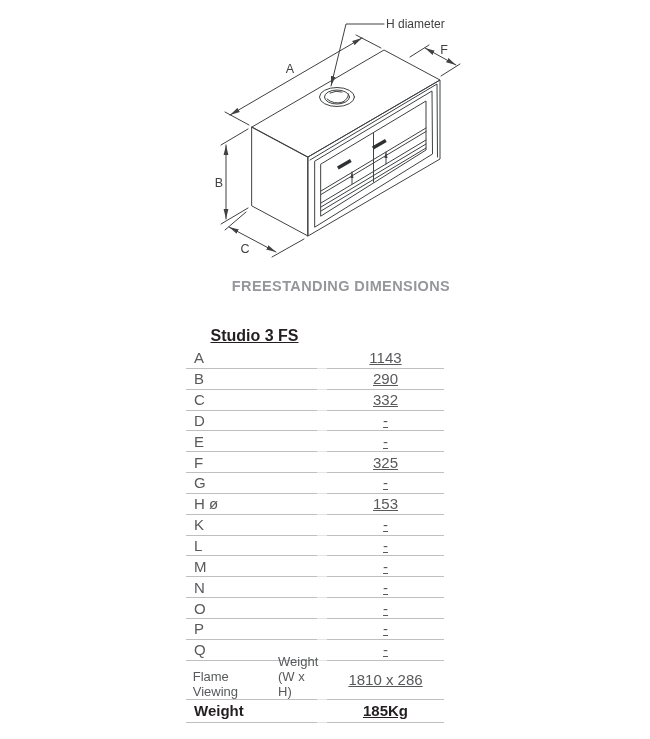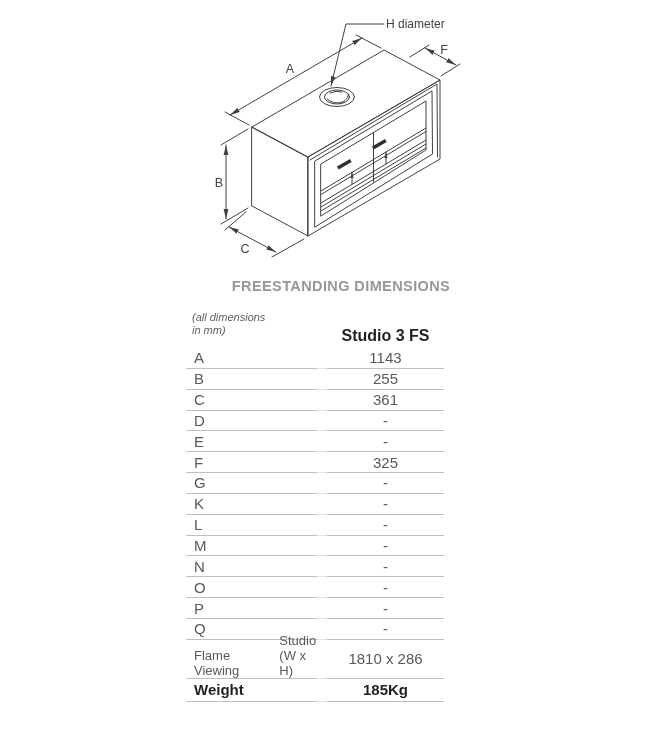--- a/index.html
+++ b/index.html
@@ -26,21 +26,21 @@
   
   .section-title{
     position:absolute;top:278px;left:16px;width:650px;text-align:center;
     font-size:14.5px;font-weight:bold;letter-spacing:0.4px;color:var(--c-title);
   }
   
   .dim-table{position:absolute;left:186px;top:304px;width:258px;color:var(--c-text);}
   .t-head{display:flex;height:44px;}
   .c-label{width:131px;box-sizing:border-box;}
   .c-gap{width:10px;box-sizing:border-box;}
-  .c-value{width:117px;box-sizing:border-box;}
+  .c-value{width:117px;box-sizing:border-box;text-decoration:underline;}
   .t-note{font-style:italic;font-size:11px;line-height:12.5px;color:#5d5e60;padding:7px 0 0 6px;}
   .t-prod{display:flex;align-items:flex-end;justify-content:center;
     font-weight:bold;font-size:16px;color:var(--c-dark);padding-bottom:3px;}
   .t-row{display:flex;height:20.85px;}
   .t-row .c-label{border-bottom:1px solid var(--c-border);padding-left:8px;
     font-size:15px;display:flex;align-items:center;}
   .t-row .c-gap{border-bottom:1px solid var(--c-border-light);}
   .t-row .c-value{border-bottom:1px solid var(--c-border);font-size:15px;
     display:flex;align-items:center;justify-content:center;}
   .t-row.window{height:39px;}
@@ -121,63 +121,64 @@
       <path d="M384,24 L346,24 L331,86" marker-end="url(#arrE)"></path>
     </g>
     <text class="dlabel-small" x="386" y="28" text-anchor="start">H diameter</text>
   </svg>
 
   <div class="section-title">FREESTANDING DIMENSIONS</div>
 
   <div class="dim-table">
 
     <div class="t-head">
-      <div class="c-label t-note">
-        <span>(all dimensions</span><br>
-        <span>in mm)</span>
-      </div>
       <div class="c-gap"></div>
       <div class="c-value t-prod">Studio 3 FS</div>
     </div>
 
     <div id="letter-rows">
         <div class="t-row">
     <div class="c-label">A</div>
     <div class="c-gap"></div>
     <div class="c-value">1143</div>
   </div>
         <div class="t-row">
     <div class="c-label">B</div>
     <div class="c-gap"></div>
-    <div class="c-value">255</div>
+    <div class="c-value">290</div>
   </div>
         <div class="t-row">
     <div class="c-label">C</div>
     <div class="c-gap"></div>
-    <div class="c-value">361</div>
+    <div class="c-value">332</div>
   </div>
         <div class="t-row">
     <div class="c-label">D</div>
     <div class="c-gap"></div>
     <div class="c-value">-</div>
   </div>
         <div class="t-row">
     <div class="c-label">E</div>
     <div class="c-gap"></div>
     <div class="c-value">-</div>
   </div>
         <div class="t-row">
     <div class="c-label">F</div>
     <div class="c-gap"></div>
     <div class="c-value">325</div>
   </div>
         <div class="t-row">
     <div class="c-label">G</div>
     <div class="c-gap"></div>
     <div class="c-value">-</div>
+  </div>
+        <div class="t-row">
+    <div class="c-label">H ø</div>
+    <div class="c-gap"></div>
+    <div class="c-value">153</div>
   </div>
         <div class="t-row">
     <div class="c-label">K</div>
     <div class="c-gap"></div>
     <div class="c-value">-</div>
   </div>
         <div class="t-row">
     <div class="c-label">L</div>
     <div class="c-gap"></div>
     <div class="c-value">-</div>
@@ -205,21 +206,21 @@
         <div class="t-row">
     <div class="c-label">Q</div>
     <div class="c-gap"></div>
     <div class="c-value">-</div>
   </div>
       </div>
 
     <div class="t-row window">
       <div class="c-label">
         <span>Flame Viewing</span>
-        <span>Studio (W x H)</span>
+        <span>Weight (W x H)</span>
       </div>
       <div class="c-gap"></div>
       <div class="c-value">1810 x 286</div>
     </div>
 
     <div class="t-row weight">
       <div class="c-label">Weight</div>
       <div class="c-gap"></div>
       <div class="c-value">185Kg</div>
     </div>

